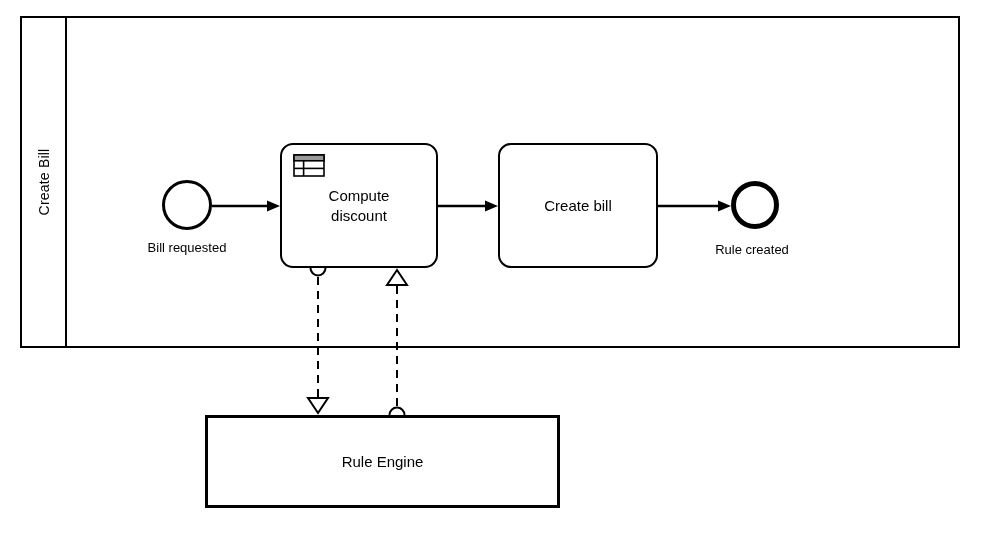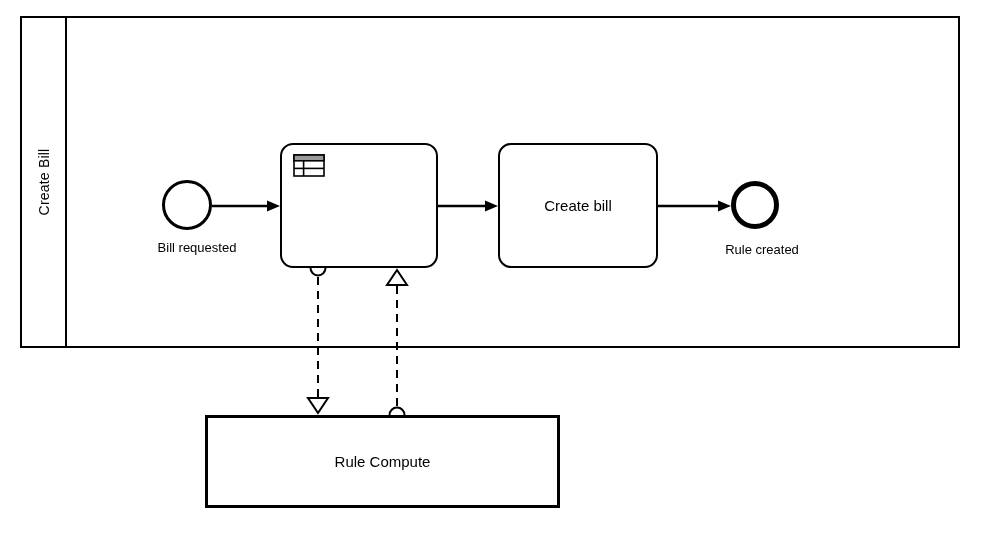--- a/index.html
+++ b/index.html
@@ -18,21 +18,21 @@
   }
   .pool-label {
     position:absolute; left:50%; top:50%;
     transform:translate(-50%,-50%) rotate(-90deg);
     white-space:nowrap; font-size:14px; letter-spacing:0.2px;
   }
   
   .event { position:absolute; border-radius:50%; background:#fff; box-sizing:border-box; }
   .start-event { left:162px; top:180px; width:50px; height:50px; border:3px solid #000; }
   .end-event   { left:731px; top:181px; width:48px; height:48px; border:5px solid #000; }
-  .event-label { position:absolute; width:84px; text-align:center; font-size:13px; line-height:15px;margin-left:10px; }
+  .event-label { position:absolute; width:84px; text-align:center; font-size:13px; line-height:15px; }
   .label-bill-requested { left:145px; top:240px; }
   .label-bill-created   { left:710px; top:242px; }
   
   .task {
     position:absolute; top:143px; height:125px; background:#fff;
     border:2.5px solid #000; border-radius:13px; box-sizing:border-box;
     display:flex; align-items:center; justify-content:center;
     text-align:center; font-size:15px; line-height:20px;
   }
   .task-compute { left:280px; width:158px; }
@@ -95,26 +95,27 @@
 
   <div class="task task-compute" data-interactable="true">
     <span class="task-type-icon" data-interactable="false">
       <svg width="32" height="23" viewBox="0 0 32 23" xmlns="http://www.w3.org/2000/svg">
         <rect x="1" y="1" width="30" height="21" fill="#fff" stroke="#000" stroke-width="1.6"></rect>
         <rect x="1" y="1" width="30" height="5.8" fill="#999" stroke="#000" stroke-width="1.6"></rect>
         <line x1="1" y1="14.4" x2="31" y2="14.4" stroke="#000" stroke-width="1.6"></line>
         <line x1="10.6" y1="6.8" x2="10.6" y2="22" stroke="#000" stroke-width="1.6"></line>
       </svg>
     </span>
+    <div class="task-text" data-interactable="false">Compute discount</div>
   </div>
 
   <div class="task task-create" data-interactable="true">
     <div class="task-text" data-interactable="false">Create bill</div>
   </div>
 
   <div class="event end-event" data-interactable="true"></div>
   <div class="event-label label-bill-created" data-interactable="false">Rule created</div>
 
   <div class="participant" data-interactable="true">
-    <div data-interactable="false">Rule Compute</div>
+    <div data-interactable="false">Rule Engine</div>
   </div>
 
 </div>
 
 </body></html>

